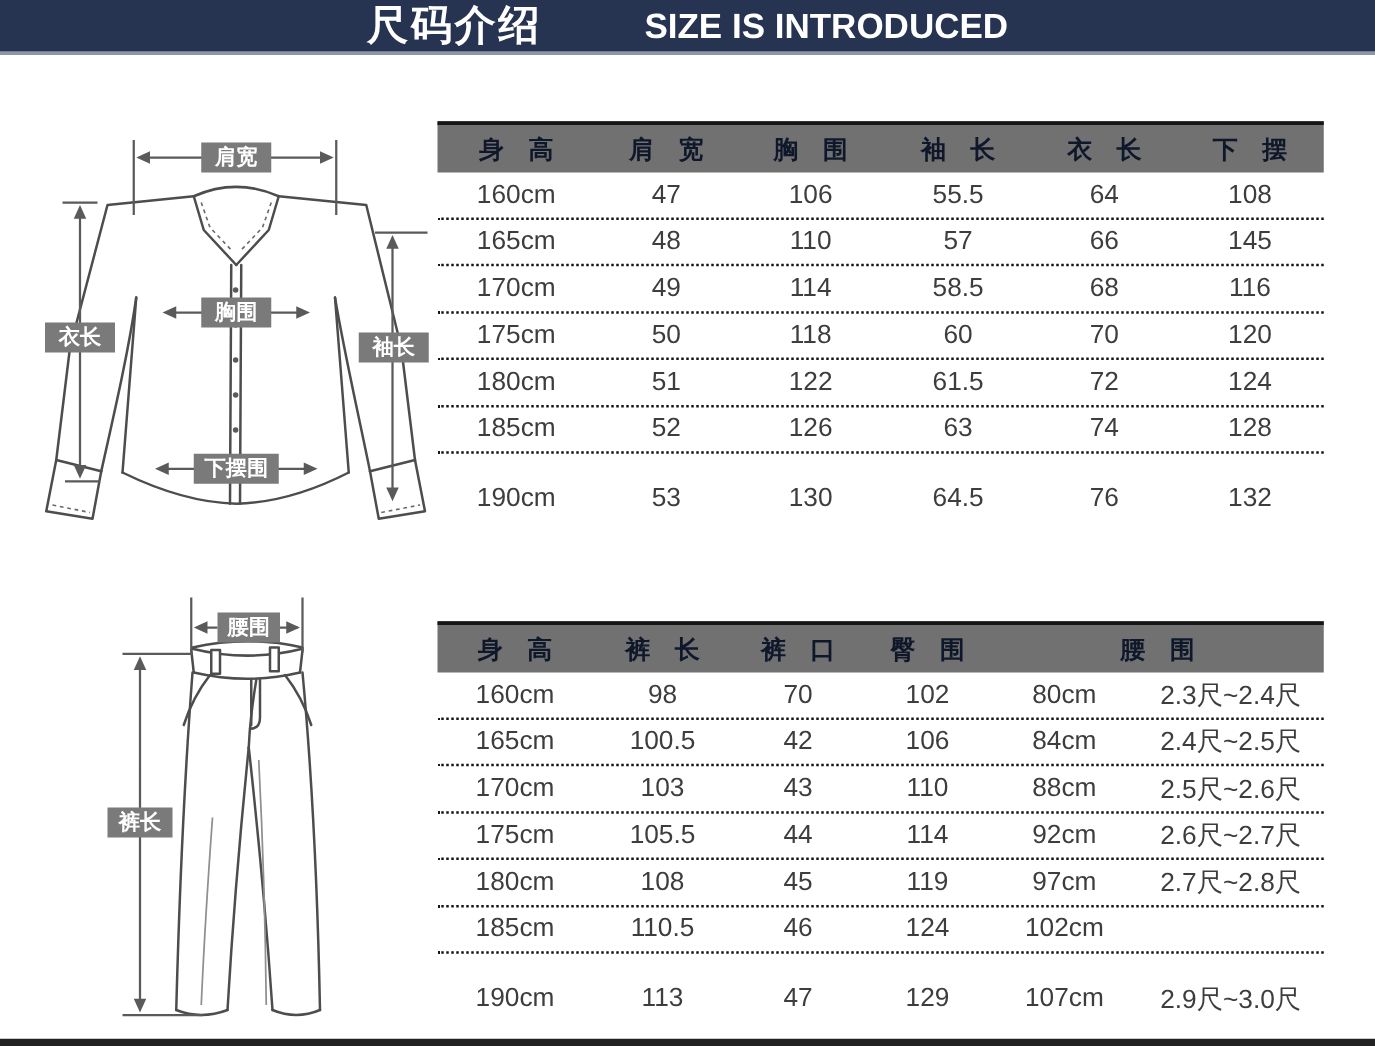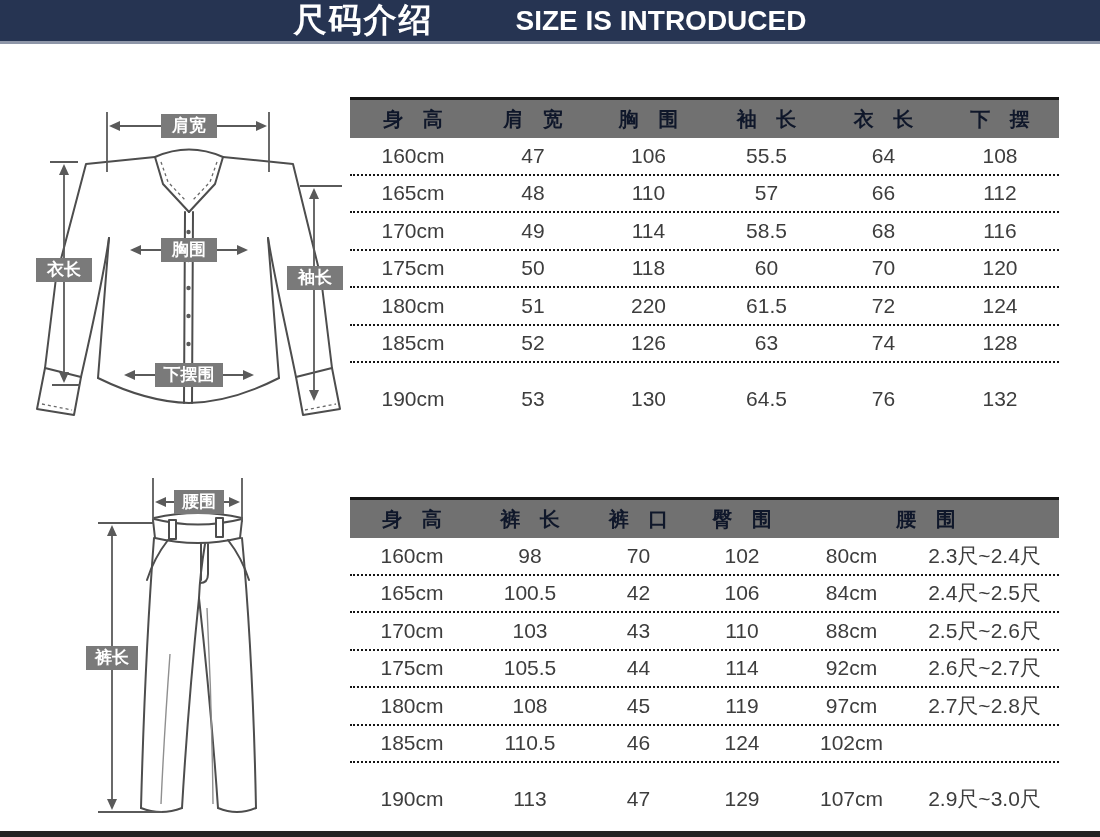--- a/index.html
+++ b/index.html
@@ -211,42 +211,42 @@
           <div class="tcell">55.5</div>
           <div class="tcell">64</div>
           <div class="tcell">108</div>
         </div>
         <div class="trow">
           <div class="tcell">165cm</div>
           <div class="tcell">48</div>
           <div class="tcell">110</div>
           <div class="tcell">57</div>
           <div class="tcell">66</div>
-          <div class="tcell">112</div>
+          <div class="tcell">145</div>
         </div>
         <div class="trow">
           <div class="tcell">170cm</div>
           <div class="tcell">49</div>
           <div class="tcell">114</div>
           <div class="tcell">58.5</div>
           <div class="tcell">68</div>
           <div class="tcell">116</div>
         </div>
         <div class="trow">
           <div class="tcell">175cm</div>
           <div class="tcell">50</div>
           <div class="tcell">118</div>
           <div class="tcell">60</div>
           <div class="tcell">70</div>
           <div class="tcell">120</div>
         </div>
         <div class="trow">
           <div class="tcell">180cm</div>
           <div class="tcell">51</div>
-          <div class="tcell">220</div>
+          <div class="tcell">122</div>
           <div class="tcell">61.5</div>
           <div class="tcell">72</div>
           <div class="tcell">124</div>
         </div>
         <div class="trow">
           <div class="tcell">185cm</div>
           <div class="tcell">52</div>
           <div class="tcell">126</div>
           <div class="tcell">63</div>
           <div class="tcell">74</div>

